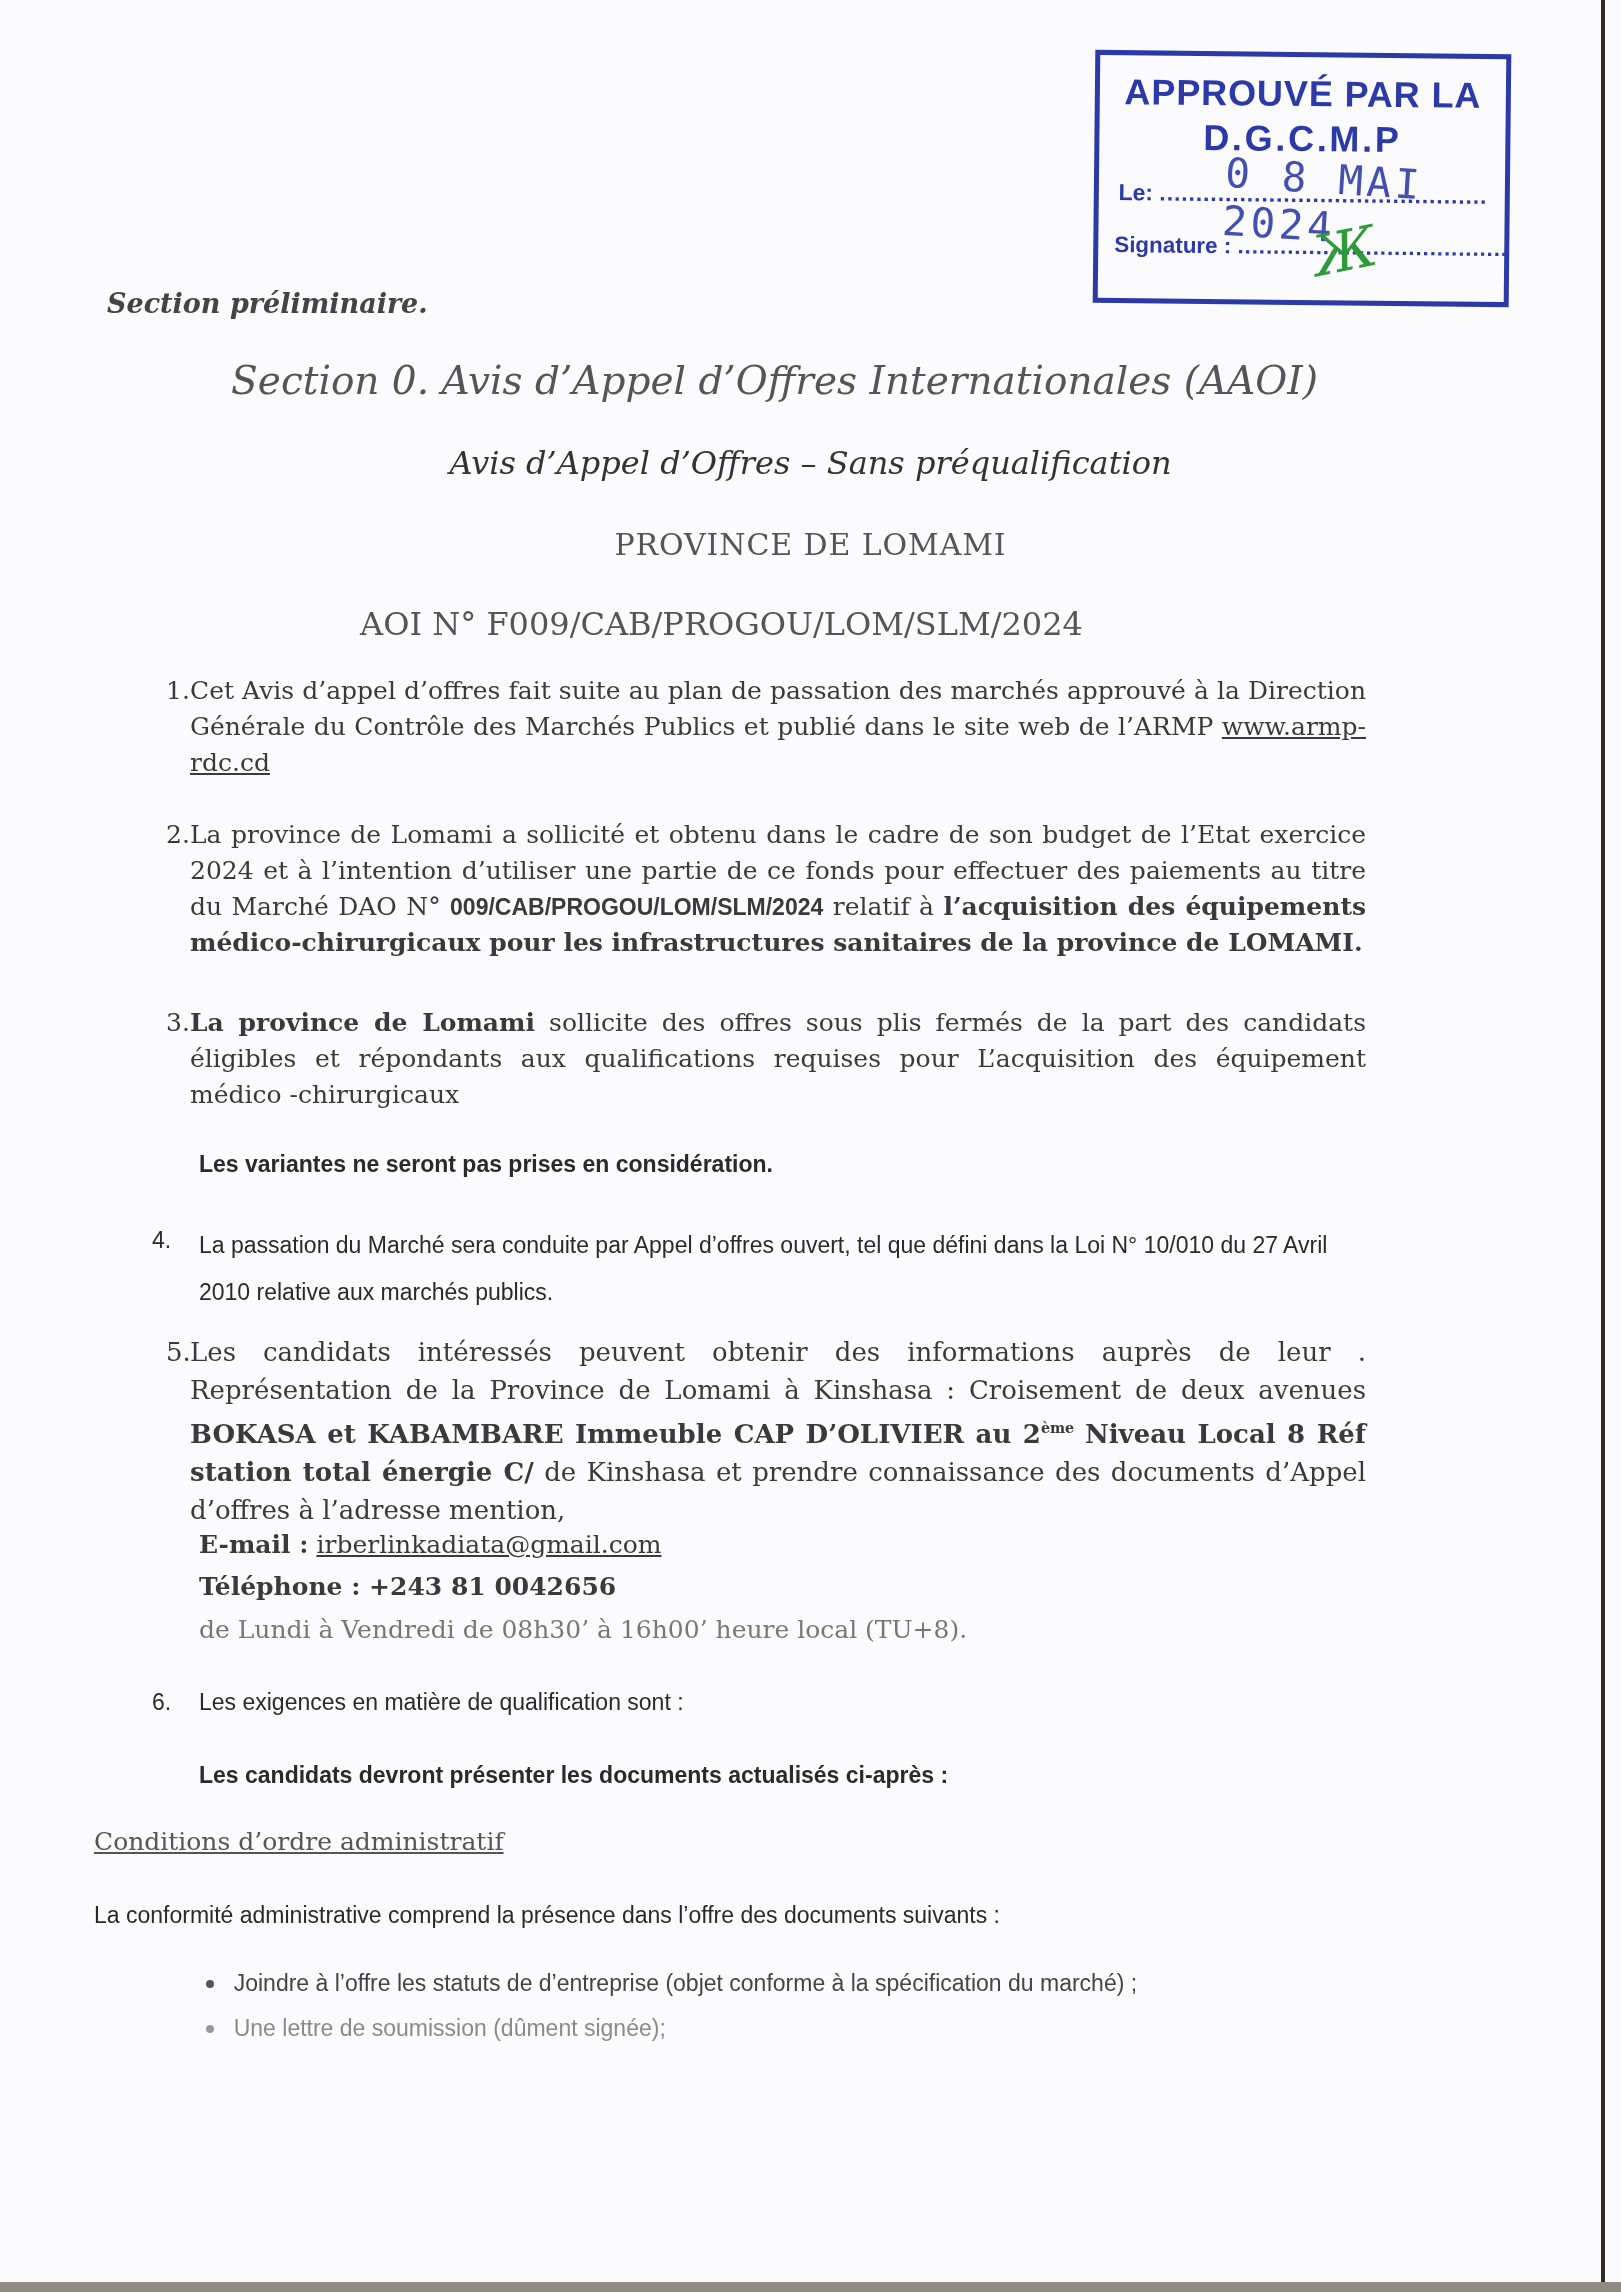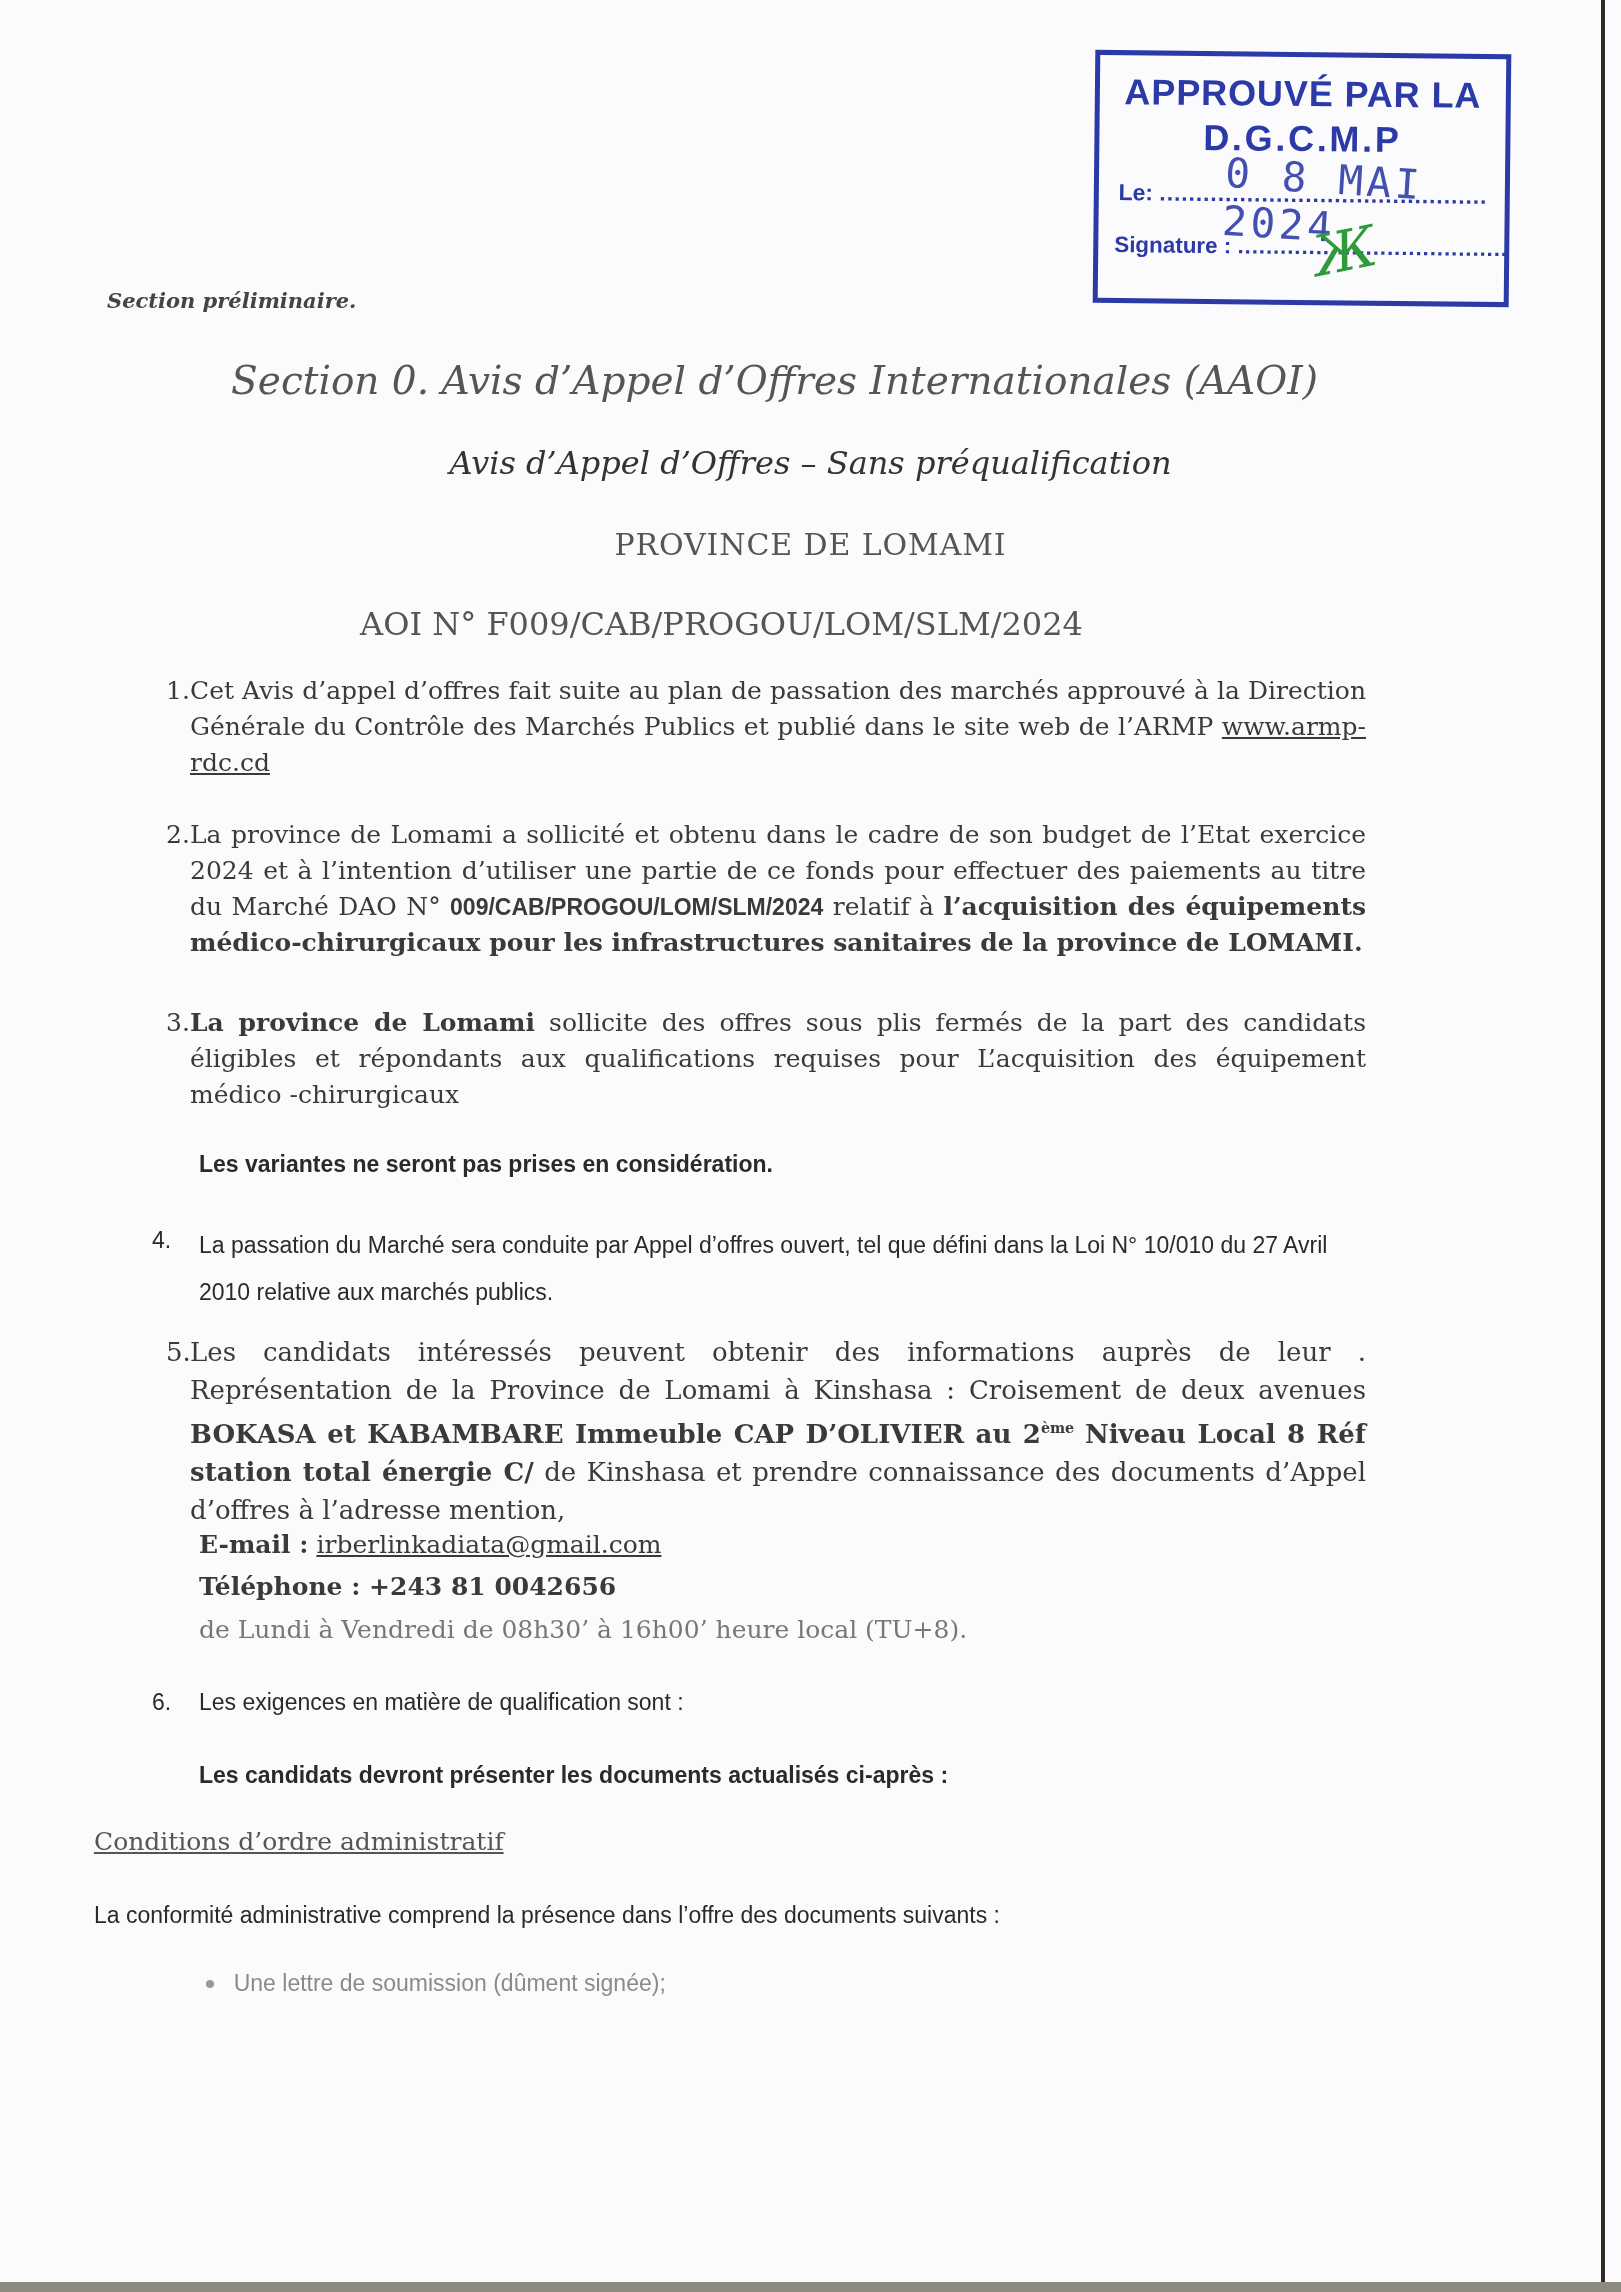--- a/index.html
+++ b/index.html
@@ -27,21 +27,21 @@
   .stamp .dots { letter-spacing: 0.9px; }
   .stamp .date {
     position: absolute; left: 125px; top: 100px; font-family: "DejaVu Sans Mono", monospace;
     font-weight: normal; font-size: 41px; color: #4350b0; letter-spacing: 3.6px; transform: rotate(3deg);
   }
   .stamp .signature-mark {
     position: absolute; left: 215px; top: 161px; font-family: "DejaVu Serif", serif; font-style: italic;
     font-size: 56px; color: #2f9a3a; font-weight: normal; transform: rotate(-12deg);
   }
 
-  .sec-pre { left: 107px; top: 288px; font-size: 21px; font-style: italic; font-weight: bold; color: #444; }
+  .sec-pre { left: 107px; top: 288px; font-size: 27px; font-style: italic; font-weight: bold; color: #444; }
   .sec0 { left: 0; width: 1549px; top: 358px; text-align: center; font-size: 39px; font-style: italic; color: #555; }
   .subtitle { left: 0; width: 1621px; top: 444px; text-align: center; font-size: 32px; font-style: italic; color: #333; }
   .province { left: 0; width: 1621px; top: 527px; text-align: center; font-size: 30px; color: #555; letter-spacing: 0.9px; }
   .aoi { left: 0; width: 1443px; top: 605px; text-align: center; font-size: 32px; color: #555; }
 
   .item { position: absolute; left: 166px; width: 1200px; font-size: 25px; line-height: 36px; text-align: justify; color: #3a3a3a; }
   .item .num { position: absolute; left: 0px; top: 0; }
   .item .txt { margin-left: 24px; display: block; }
   .bold { font-weight: bold; }
   .u { text-decoration: underline; }
@@ -143,18 +143,22 @@
   <span style="display:inline-block; margin-left:47px; white-space:nowrap;">Les exigences en matière de qualification sont :</span>
 </div>
 
 <div class="cal-item bold" style="left:199px; top:1757px;">Les candidats devront présenter les documents actualisés ci-après :</div>
 
 <div class="abs conditions">Conditions d’ordre administratif</div>
 
 <div class="cal-item" style="left:94px; top:1897px;">La conformité administrative comprend la présence dans l’offre des documents suivants :</div>
 
 <div class="bullet-list" style="top:1961px;">
+  <div class="b">
+    <span class="dot"></span>
+    <span>Joindre à l’offre les statuts de d’entreprise (objet conforme à la spécification du marché) ;</span>
+  </div>
   <div class="b faded">
     <span class="dot" style="background:#999;"></span>
     <span>Une lettre de soumission (dûment signée);</span>
   </div>
 </div>
 
 
 </body></html>

